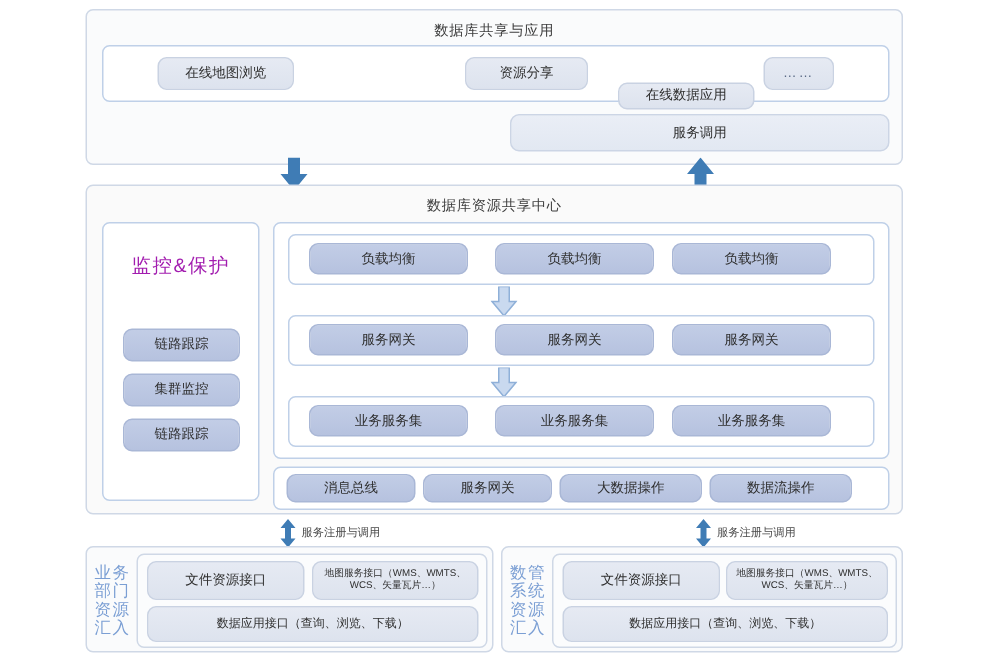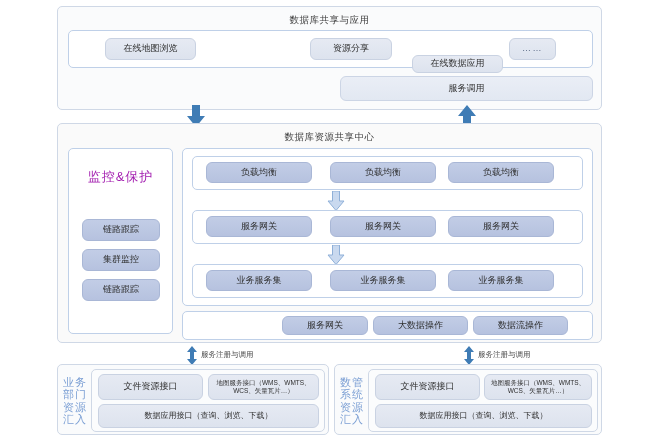--- a/index.html
+++ b/index.html
@@ -155,20 +155,21 @@
         <polygon points="5.5,0 12.5,0 12.5,10 17,10 9,19.5 1,10 5.5,10" fill="#c9d9ef" stroke="#8fb0d8" stroke-width="1"></polygon>
       </svg>
     </div>
 
     <div class="subbox" style="left:134px;top:140px;width:391px;height:34px;"></div>
     <div class="chip chip-mid" style="position:absolute;left:148px;top:146px;width:106px;height:21px;">业务服务集</div>
     <div class="chip chip-mid" style="position:absolute;left:272px;top:146px;width:106px;height:21px;">业务服务集</div>
     <div class="chip chip-mid" style="position:absolute;left:390px;top:146px;width:106px;height:21px;">业务服务集</div>
 
     <div class="subbox" style="left:124px;top:187px;width:411px;height:29px;"></div>
+    <div class="chip chip-mid" style="position:absolute;left:133px;top:192px;width:86px;height:19px;">消息总线</div>
     <div class="chip chip-mid" style="position:absolute;left:224px;top:192px;width:86px;height:19px;">服务网关</div>
     <div class="chip chip-mid" style="position:absolute;left:315px;top:192px;width:95px;height:19px;">大数据操作</div>
     <div class="chip chip-mid" style="position:absolute;left:415px;top:192px;width:95px;height:19px;">数据流操作</div>
   </div>
 
   <div class="arrow" style="left:186px;top:346px;width:12px;height:19px;">
     <svg width="12" height="19" viewBox="0 0 12 19">
       <polygon points="6,0 11,6 8,6 8,13 11,13 6,19 1,13 4,13 4,6 1,6" fill="#3f7cb5"></polygon>
     </svg>
   </div>

